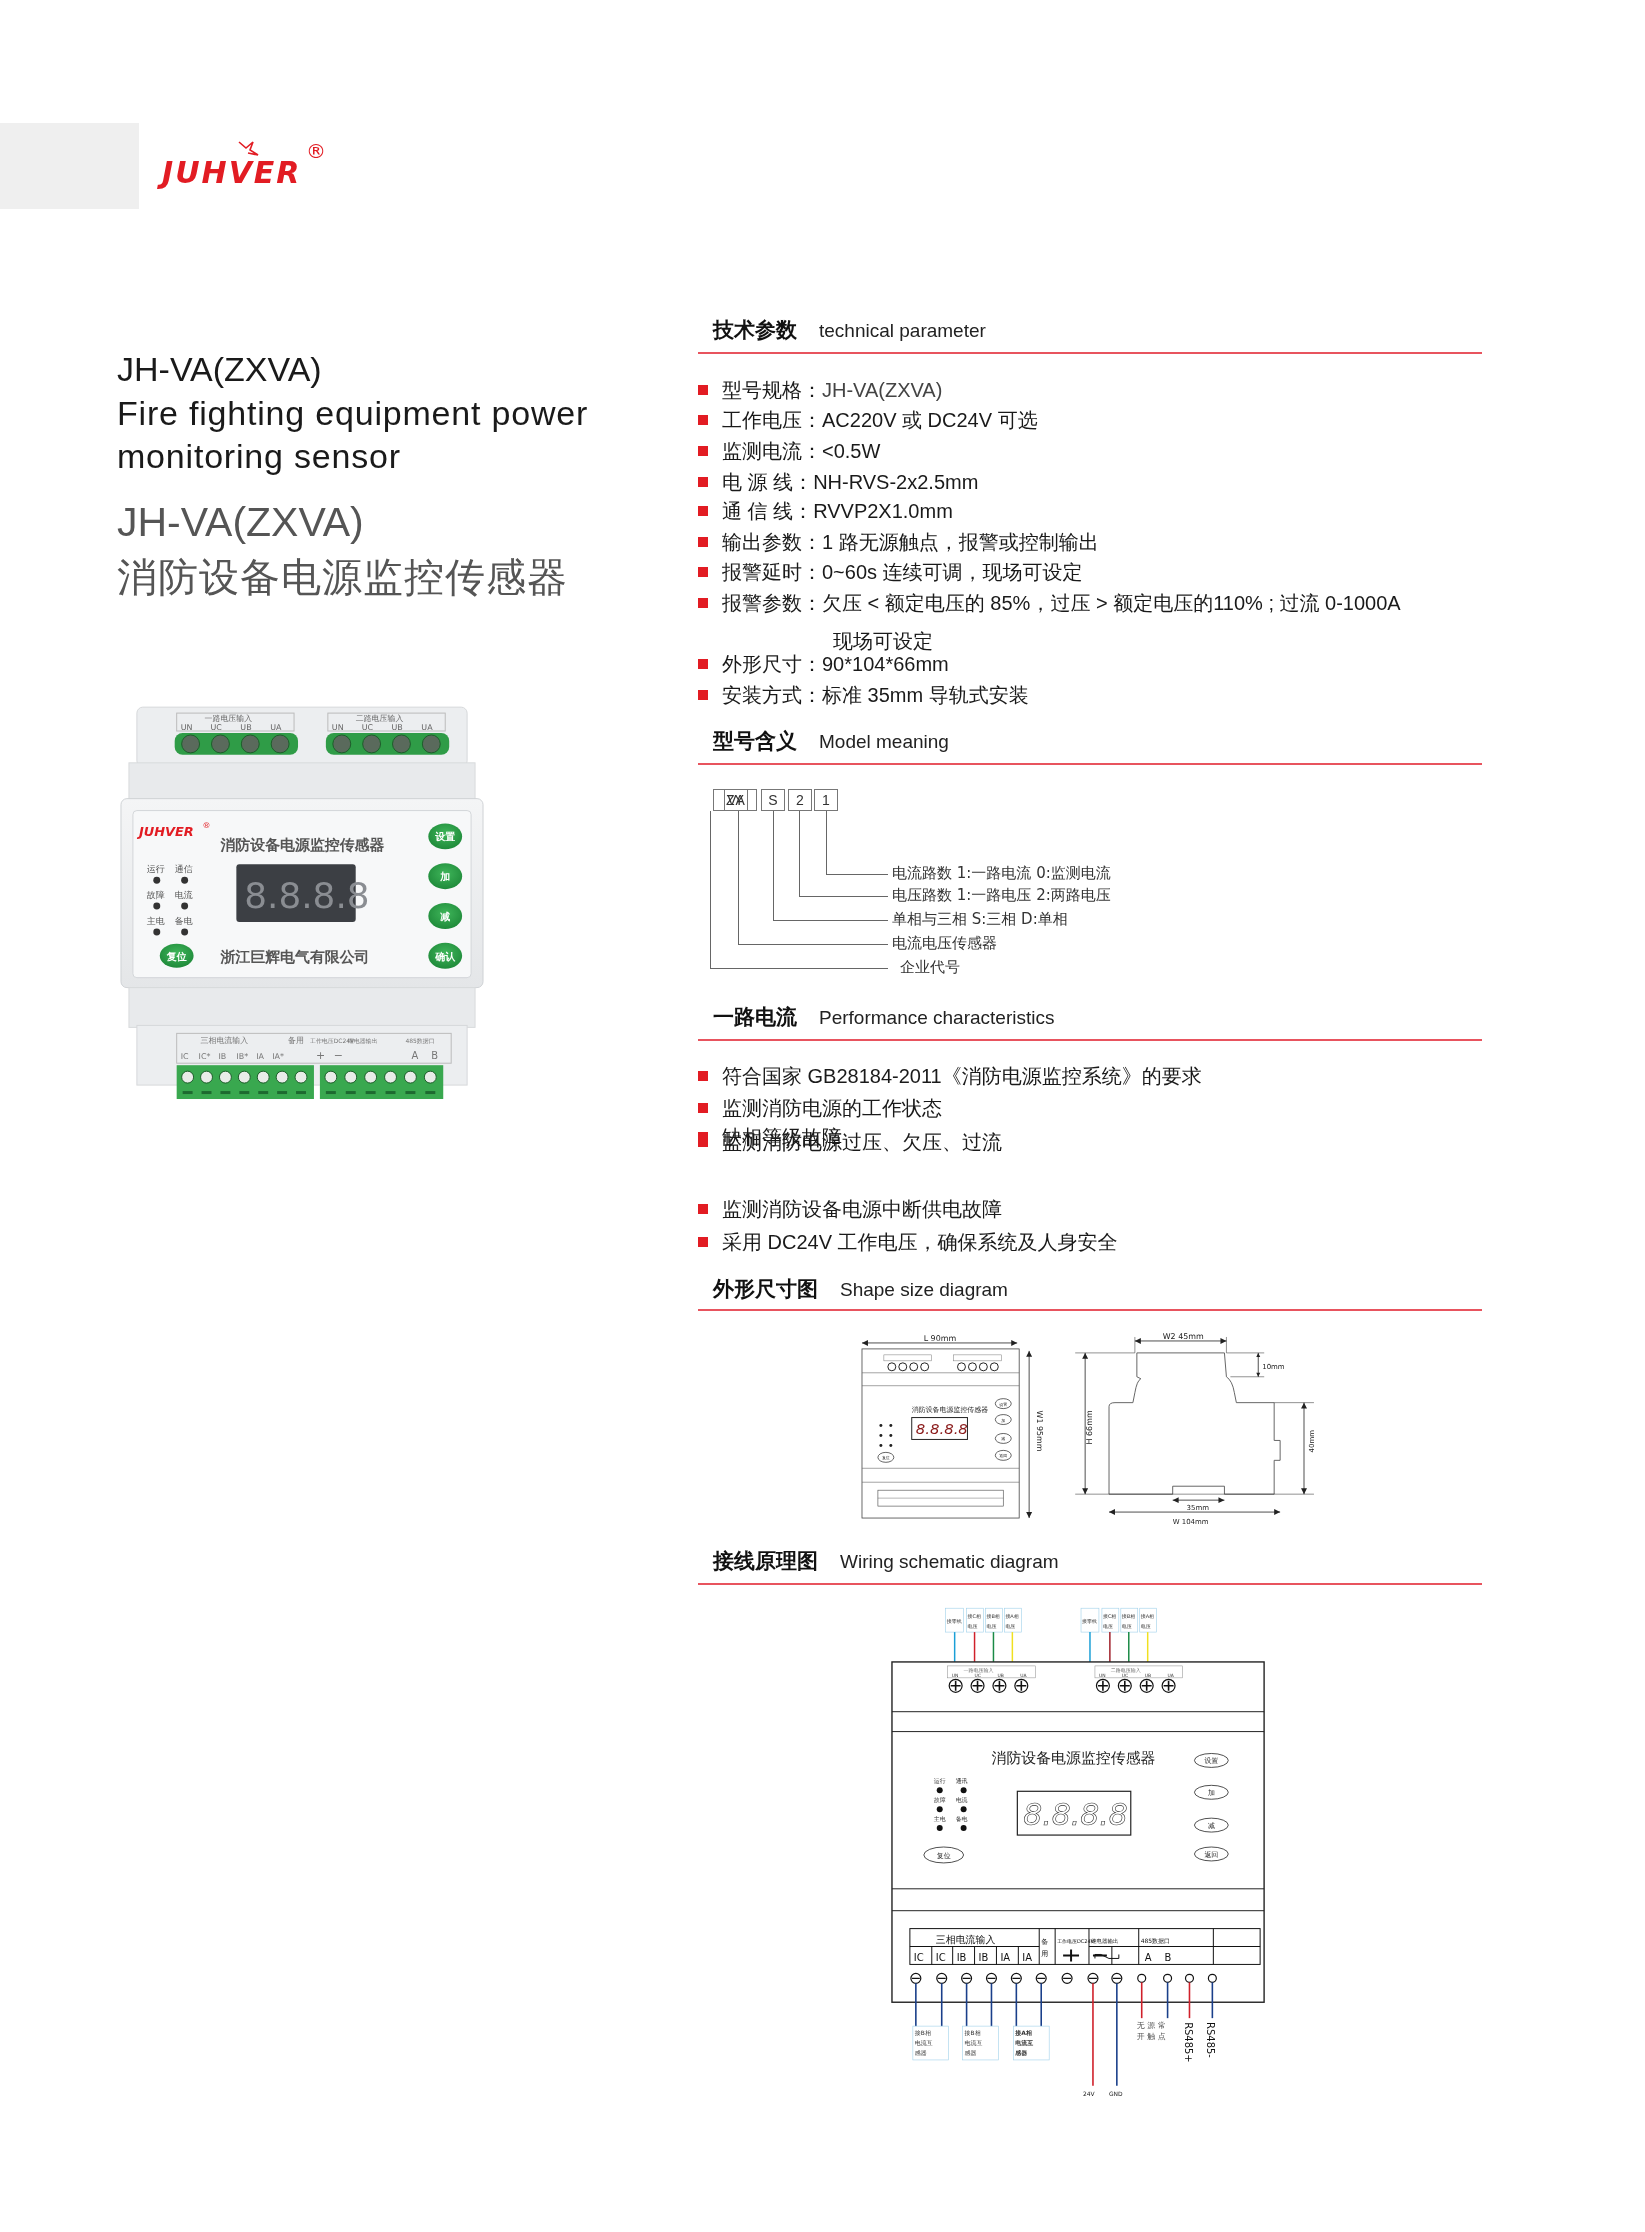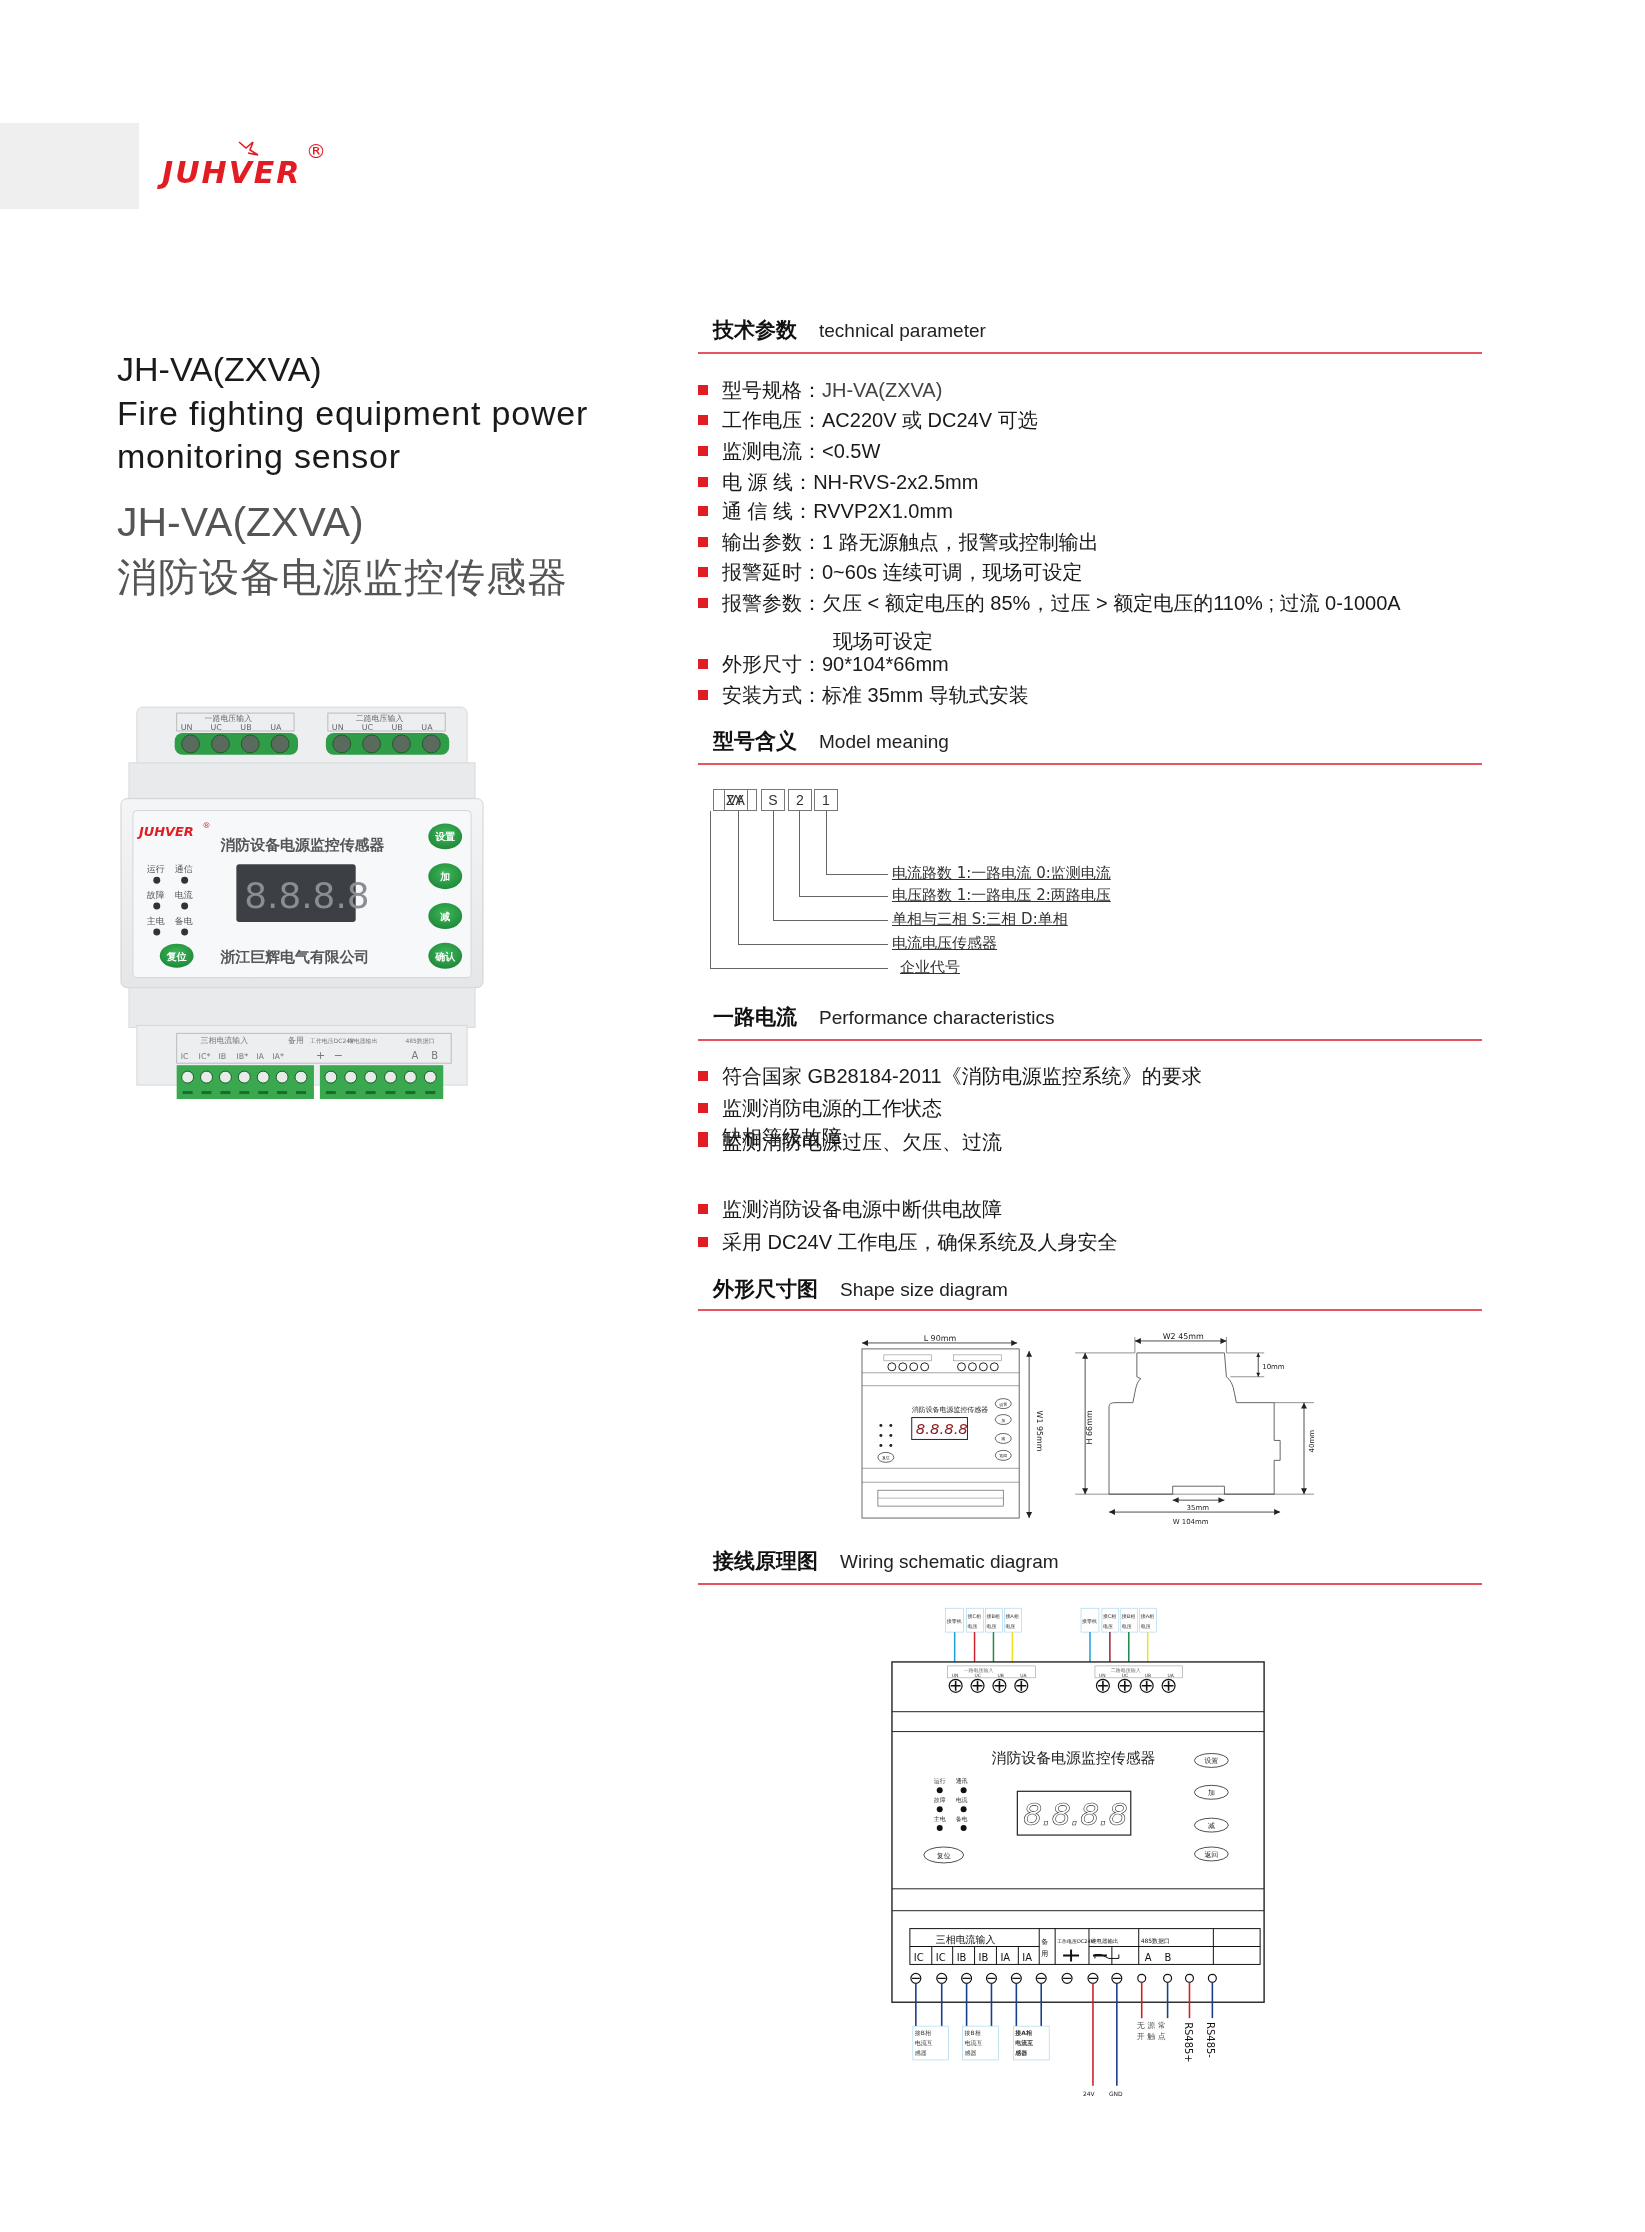--- a/index.html
+++ b/index.html
@@ -32,21 +32,21 @@
 
   .bullet { left: 698px; font-size: 20px; color: #1a1a1a; white-space: nowrap; font-family: "Liberation Sans", "DejaVu Sans", sans-serif; }
   .bullet .sq { display: inline-block; width: 10px; height: 10px; background: #e21c23; margin-right: 14px; vertical-align: 2px; }
   .bullet .lbl { }
   .bullet .val { }
   .cont { left: 833px; font-size: 20px; color: #1a1a1a; font-family: "Liberation Sans", "DejaVu Sans", sans-serif; margin-top: 8px; }
 
   
   .mm-box { position: absolute; top: 789px; height: 22px; border: 1px solid #777; font-size: 14px; line-height: 20px; text-align: center; color: #333; font-family: "Liberation Sans", sans-serif; }
   .mm-line { position: absolute; background: #666; }
-  .mm-text { position: absolute; font-size: 15px; color: #333; white-space: nowrap; text-decoration: underline; }
+  .mm-text { position: absolute; font-size: 15px; color: #333; white-space: nowrap; }
 
   .diagram { position: absolute; }
   svg text { font-family: "DejaVu Sans", sans-serif; }
 </style>
 </head>
 <body>
 
 <div class="abs grey-tab"></div>
 <div class="abs logo">
   <svg class="logo-star" viewBox="0 0 22 16">

